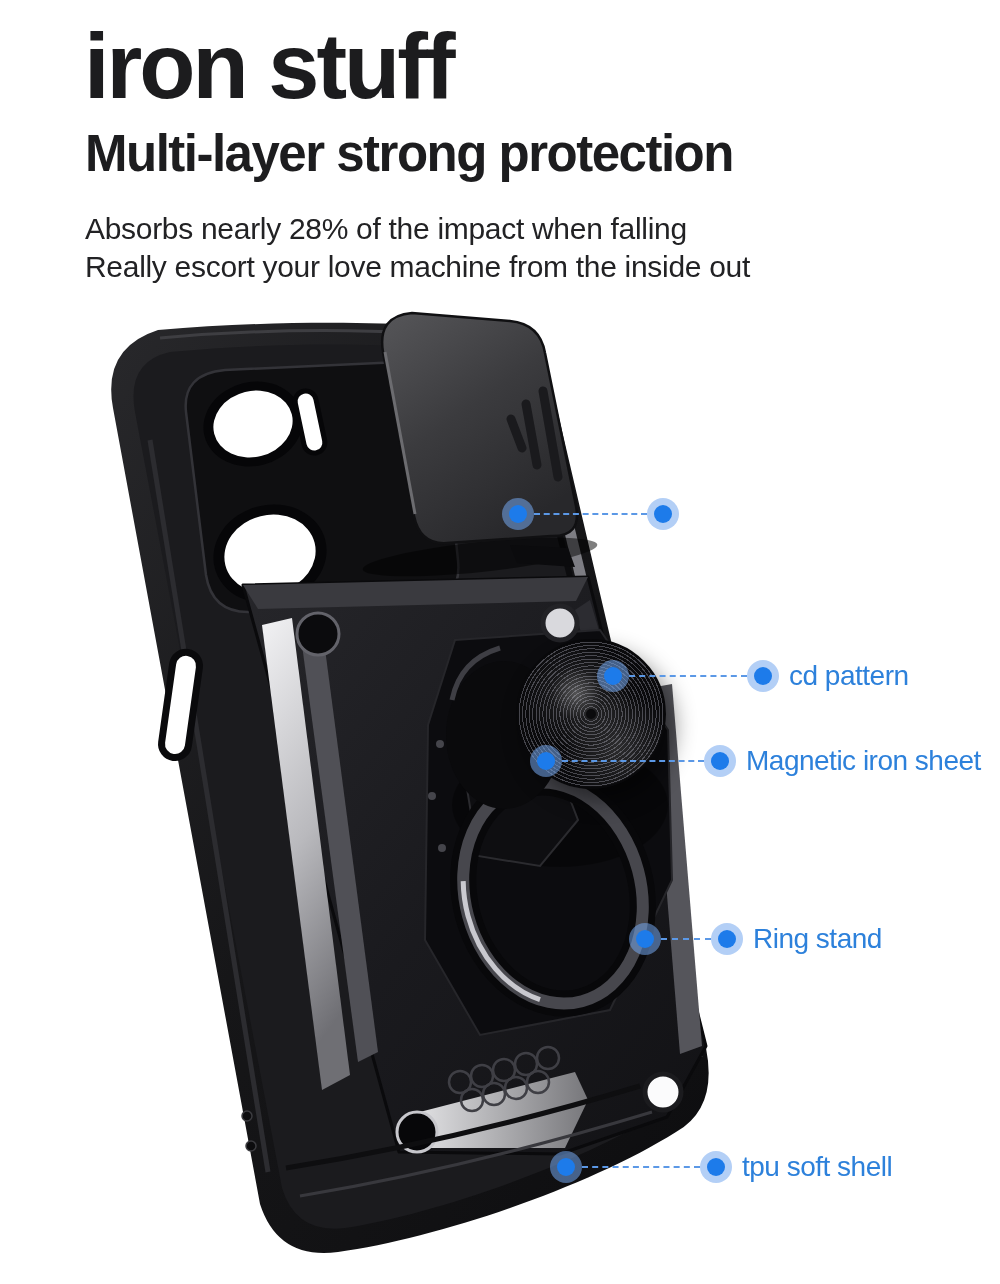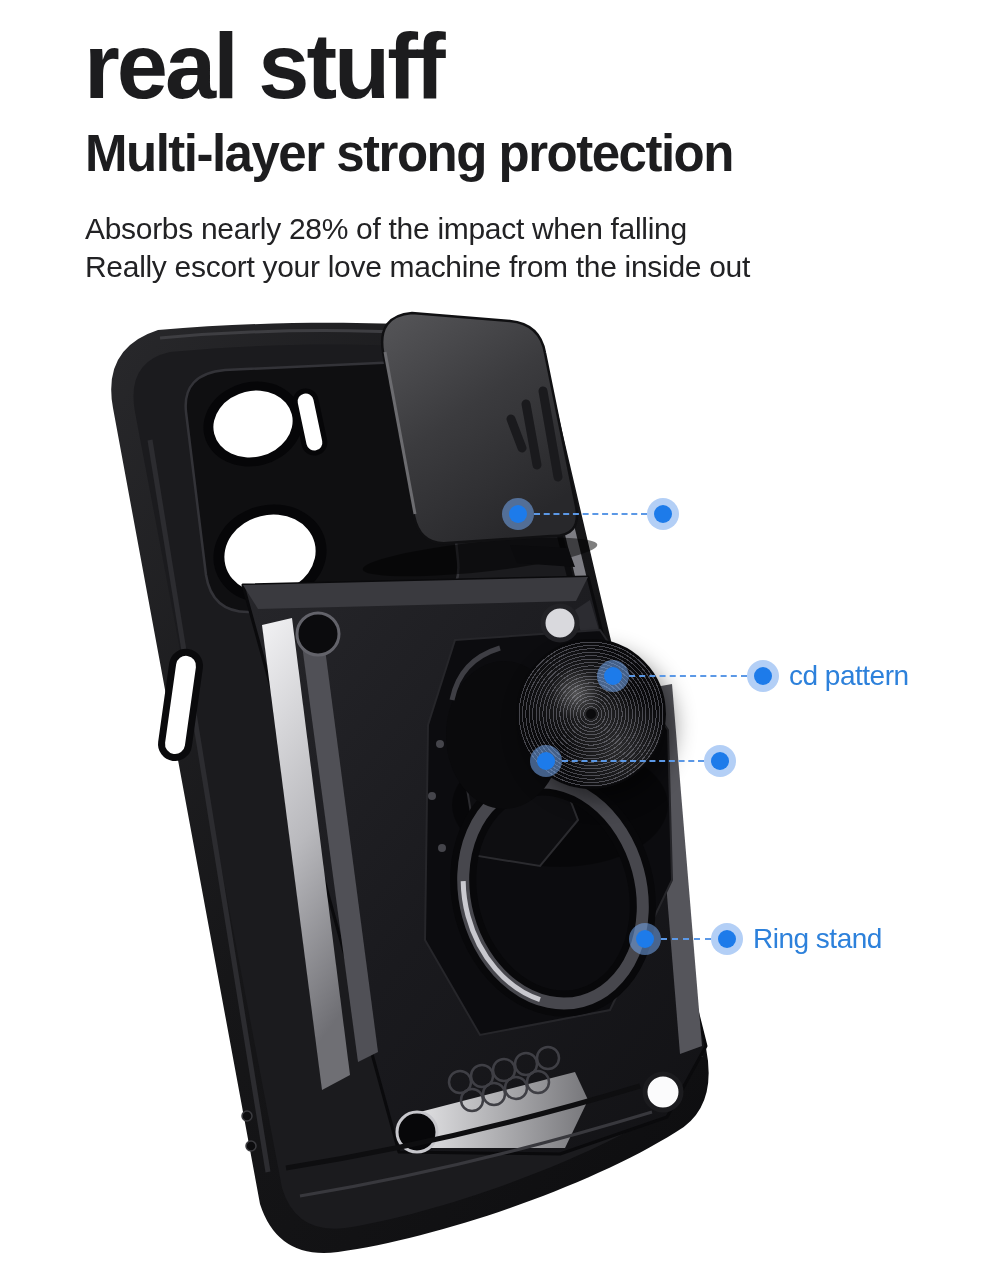--- a/index.html
+++ b/index.html
@@ -60,21 +60,21 @@
   .c2{left:597px;top:660px;}  .c2 .co-line{width:118px;}
   .c3{left:530px;top:745px;}  .c3 .co-line{width:142px;}
   .c4{left:629px;top:923px;}  .c4 .co-line{width:50px;}
   .c5{left:550px;top:1151px;} .c5 .co-line{width:118px;}
 </style>
 </head>
 <body>
 
 <div class="stage">
 
-  <div class="title">real stuff</div>
+  <div class="title">iron stuff</div>
   <div class="subtitle">Multi-layer strong protection</div>
   <div class="desc">
     <div>Absorbs nearly 28% of the impact when falling</div>
     <div>Really escort your love machine from the inside out</div>
   </div>
 
   <svg class="product" width="1000" height="1284" viewBox="0 0 1000 1284">
     <defs>
       <linearGradient id="caseGrad" x1="0" y1="0" x2="1" y2="1">
         <stop offset="0" stop-color="#28282b"></stop>
@@ -218,23 +218,30 @@
     <span class="co-dot"></span>
     <span class="co-line"></span>
     <span class="co-dot"></span>
     <span class="co-text">cd pattern</span>
   </div>
 
   <div class="callout c3">
     <span class="co-dot"></span>
     <span class="co-line"></span>
     <span class="co-dot"></span>
+    <span class="co-text">Magnetic iron sheet</span>
   </div>
 
   <div class="callout c4">
     <span class="co-dot"></span>
     <span class="co-line"></span>
     <span class="co-dot"></span>
     <span class="co-text">Ring stand</span>
   </div>
 
+  <div class="callout c5">
+    <span class="co-dot"></span>
+    <span class="co-line"></span>
+    <span class="co-dot"></span>
+    <span class="co-text">tpu soft shell</span>
+  </div>
 
 </div>
 
 </body></html>

